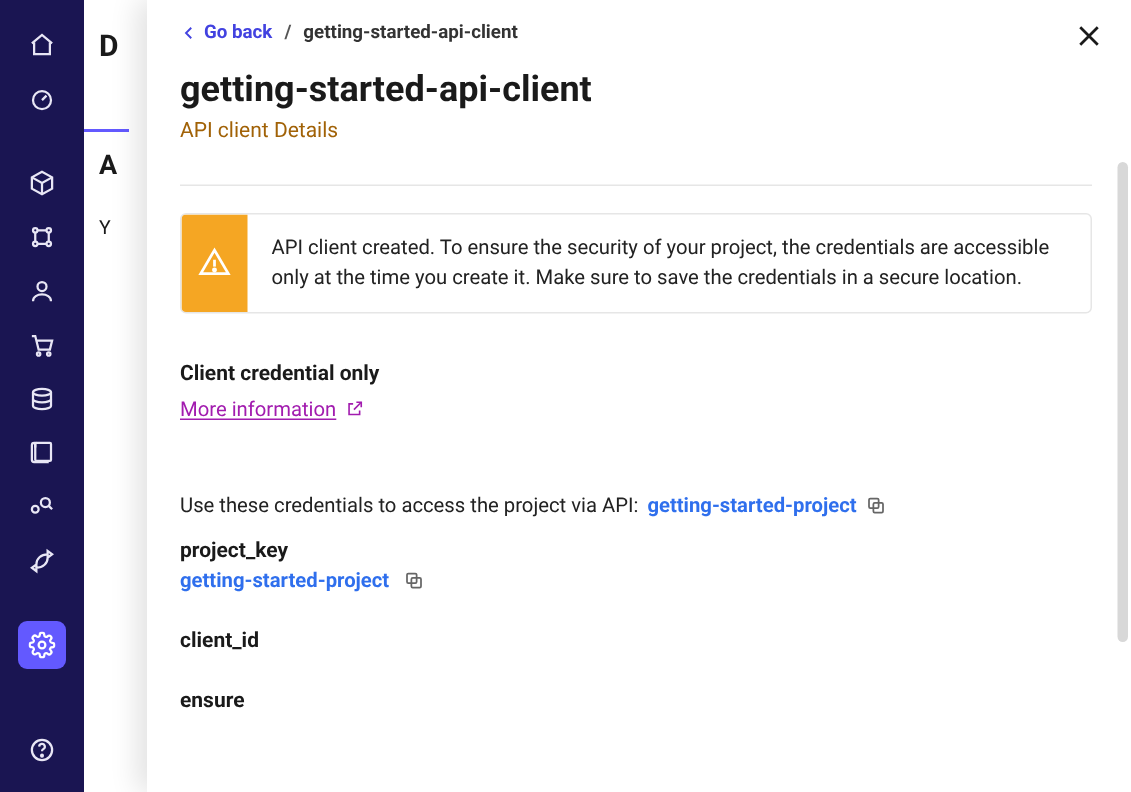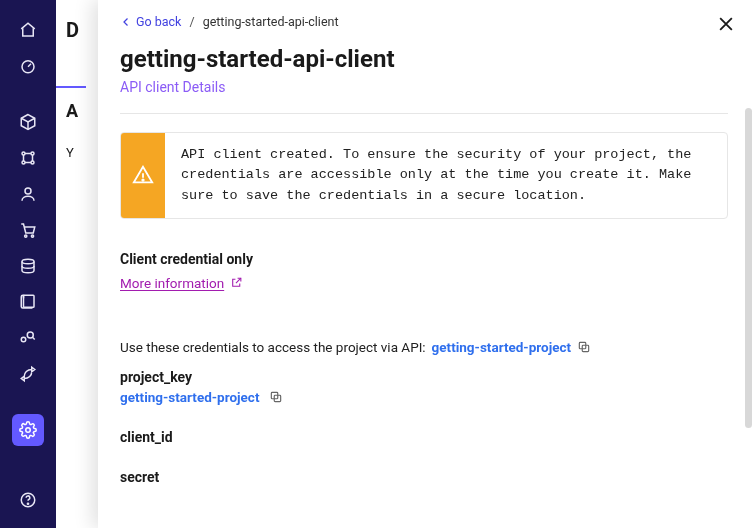--- a/index.html
+++ b/index.html
@@ -91,42 +91,43 @@
     top: 14px;
     cursor: pointer;
     color: #1a1a1a;
   }
 
   .breadcrumb {
     display: flex;
     align-items: center;
     font-size: 12.5px;
     margin-bottom: 16px;
+    font-weight: bold;
   }
   .breadcrumb .goback {
     color: #4242e0;
     display: inline-flex;
     align-items: center;
     cursor: pointer;
   }
   .breadcrumb .sep {
     margin: 0 8px;
     color: #555;
   }
   .breadcrumb .crumb { color: #333; }
 
   h1.title {
     font-size: 24px;
     font-weight: 700;
     margin-bottom: 6px;
   }
   .subtitle {
     font-size: 14px;
-    color: #8b5cf6;
-    margin-bottom: 18px;
+    color: #a16207;
+    margin-bottom: 28px;
   }
   .divider {
     height: 1px;
     background: #e6e6e6;
     margin-bottom: 18px;
   }
 
   .alert {
     display: flex;
     border: 1px solid #e6e6e6;
@@ -142,21 +143,20 @@
     align-items: center;
     justify-content: center;
     color: #fff;
     flex-shrink: 0;
   }
   .alert .msg {
     padding: 12px 16px;
     font-size: 13.5px;
     line-height: 1.5;
     color: #222;
-    font-family: Liberation Mono, monospace;
   }
 
   .section-title {
     font-size: 14px;
     font-weight: 700;
     margin-bottom: 8px;
   }
   .link {
     color: #a21caf;
     text-decoration: underline;
@@ -380,18 +380,18 @@
           </svg>
       </span>
     </div>
   </div>
 
   <div class="kv">
     <div class="key">client_id</div>
   </div>
 
   <div class="kv" style="margin-bottom:8px">
-    <div class="key">secret</div>
+    <div class="key">ensure</div>
   </div>
 
 </div>
 
 <div class="scroll-hint"></div>
 
 </body></html>

